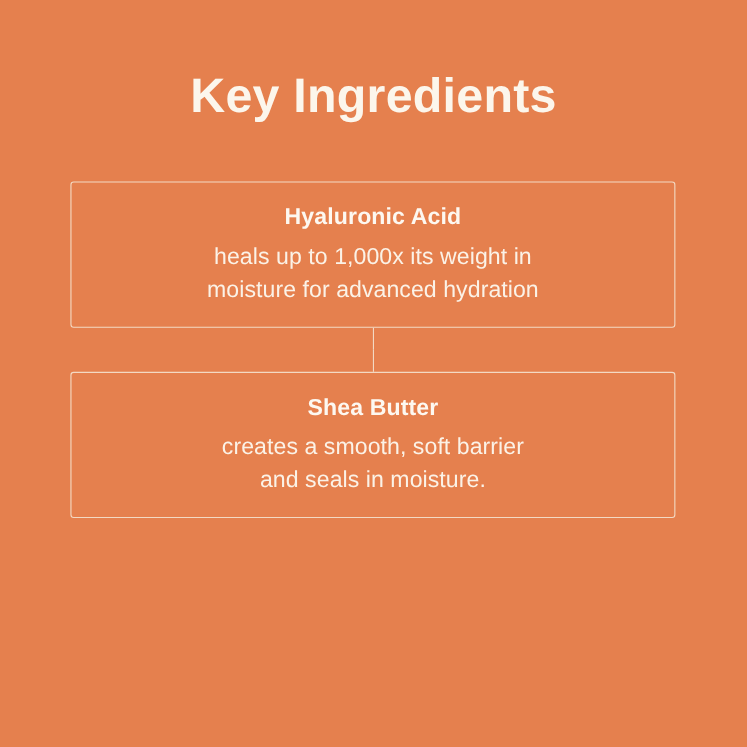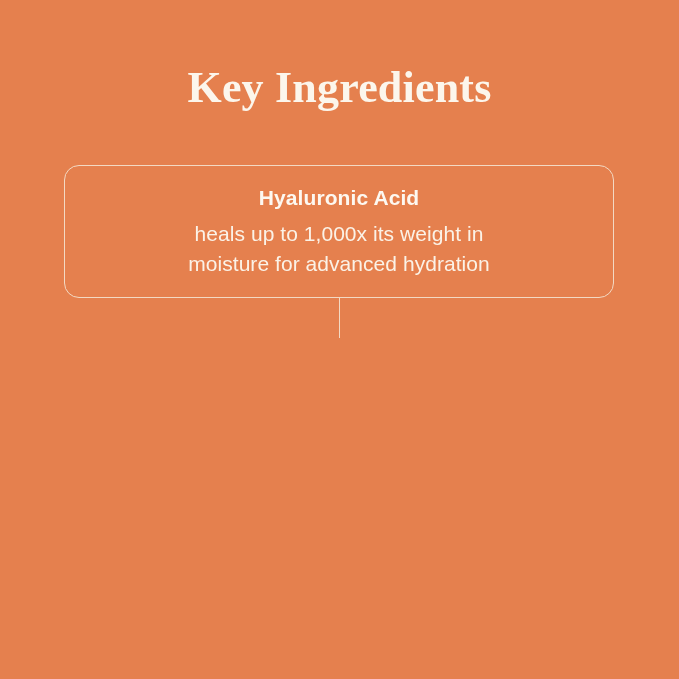--- a/index.html
+++ b/index.html
@@ -24,21 +24,21 @@
     box-sizing: border-box;
   }
 
   
   .page-title {
     position: absolute;
     left: 0;
     top: 60px;
     width: 679px;
     text-align: center;
-    font-family: Liberation Serif, serif;
+    font-family: Liberation Sans, sans-serif;
     font-weight: 700;
     font-size: 44px;
     line-height: 56px;
     letter-spacing: 0.2px;
     color: #FCF6EC;
     margin: 0;
     white-space: nowrap;
   }
 
   
@@ -48,21 +48,21 @@
     top: 165px;
     width: 550px;
   }
 
   .card {
     position: relative;
     box-sizing: border-box;
     width: 550px;
     height: 133px;
     border: 1px solid #F3D9C3;
-    border-radius: 15px;
+    border-radius: 3px;
     background: transparent;
     display: flex;
     flex-direction: column;
     align-items: center;
     justify-content: center;
     padding: 0 28px;
   }
 
   .card + .connector { margin: 0 auto; }
 
@@ -118,15 +118,22 @@
         <span class="line">heals up to 1,000x its weight in</span>
         <span class="line">moisture for advanced hydration</span>
       </div>
     </div>
 
     <div class="connector"></div>
 
 
     <div class="connector"></div>
 
+    <div class="card card--3">
+      <div class="card-title">Shea Butter</div>
+      <div class="card-desc">
+        <span class="line">creates a smooth, soft barrier</span>
+        <span class="line">and seals in moisture.</span>
+      </div>
+    </div>
 
   </div>
 </div>
 
 </body></html>

